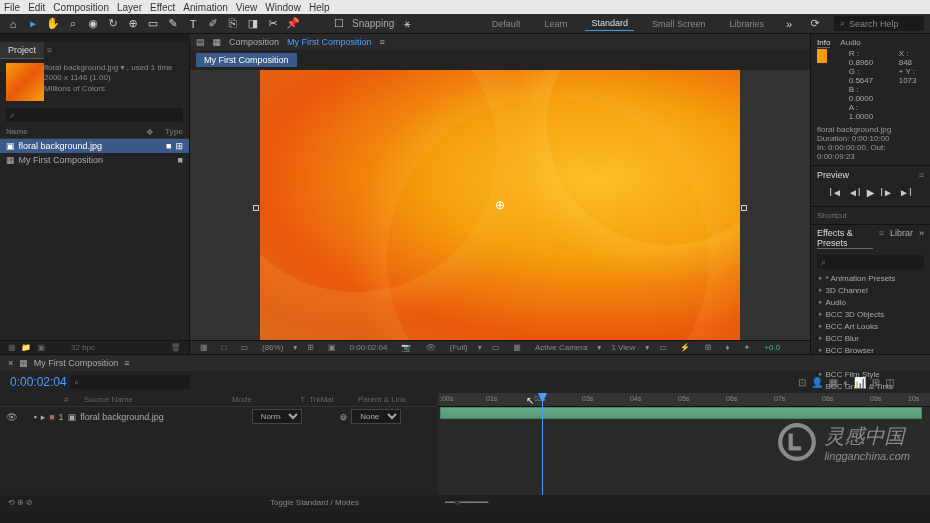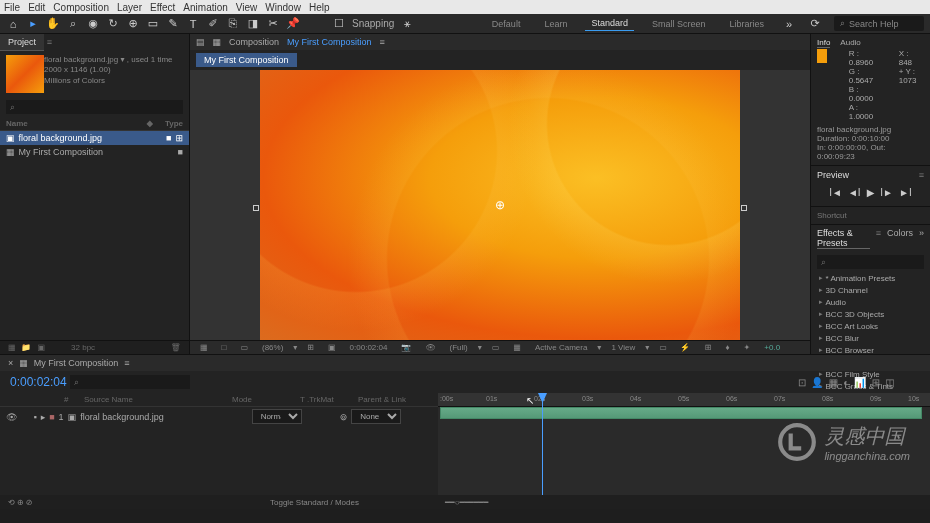--- a/index.html
+++ b/index.html
@@ -6,21 +6,21 @@
 body { background:#1e1e1e; color:#aaa; font-size:10px; width:930px; height:523px; overflow:hidden; position:relative; }
 .menubar { background:#e8e8e8; color:#333; height:14px; display:flex; align-items:center; padding:0 4px; gap:8px; font-size:10px; }
 .menubar span { cursor:pointer; }
 .toolbar { background:#2a2a2a; height:20px; display:flex; align-items:center; padding:0 6px; gap:6px; border-bottom:1px solid #111; }
 .tool-icon { width:14px; height:14px; display:flex; align-items:center; justify-content:center; color:#ccc; font-size:11px; }
 .toolbar-right { margin-left:auto; display:flex; gap:12px; align-items:center; font-size:9px; color:#888; }
 .workspace-tab { padding:2px 6px; }
 .workspace-tab.active { color:#ddd; border-bottom:1px solid #3a9cf0; }
 .search-box { background:#1a1a1a; padding:2px 6px; border-radius:2px; display:flex; align-items:center; gap:4px; width:90px; }
 .main { display:flex; height:320px; }
-.project-panel { width:190px; background:#232323; border-right:1px solid #111; display:flex; flex-direction:column; }
+.project-panel { width:190px; background:#232323; border-right:1px solid #111; display:flex; flex-direction:column;margin-top:8px; }
 .panel-tab { background:#333; padding:3px 8px; font-size:9px; color:#ddd; display:inline-block; border-bottom:1px solid #555; }
 .panel-header { padding:4px 6px; display:flex; gap:0; }
 .thumb { width:38px; height:38px; background:linear-gradient(135deg,#f59e0b,#ea580c,#f59e0b); }
 .asset-info { font-size:8px; color:#888; line-height:1.3; }
 .search-row { padding:3px 6px; }
 .search-input { background:#1a1a1a; border:none; color:#aaa; width:100%; padding:2px 4px; font-size:9px; }
 .asset-list { flex:1; }
 .list-header { display:flex; padding:2px 6px; border-bottom:1px solid #333; font-size:8px; color:#666;font-weight:bold; }
 .list-row { display:flex; padding:2px 6px; font-size:9px; align-items:center; gap:4px; }
 .list-row.sel { background:#3a5a8a; color:#fff; }
@@ -245,21 +245,21 @@
         <span>►I</span>
       </div>
     </div>
     <div class="shortcut-panel">
       <span>Shortcut</span>
     </div>
     <div class="effects-panel">
       <div class="effects-tabs">
         <span class="active">Effects &amp; Presets</span>
         <span style="color:#777">≡</span>
-        <span>Colors</span>
+        <span>Librar</span>
         <span style="margin-left:auto">»</span>
       </div>
       <div class="search-row"><input class="search-input" placeholder="⌕" style=""></div>
       <div class="effect-list">
         <div class="effect-item">* Animation Presets</div>
         <div class="effect-item">3D Channel</div>
         <div class="effect-item">Audio</div>
         <div class="effect-item">BCC 3D Objects</div>
         <div class="effect-item">BCC Art Looks</div>
         <div class="effect-item">BCC Blur</div>

